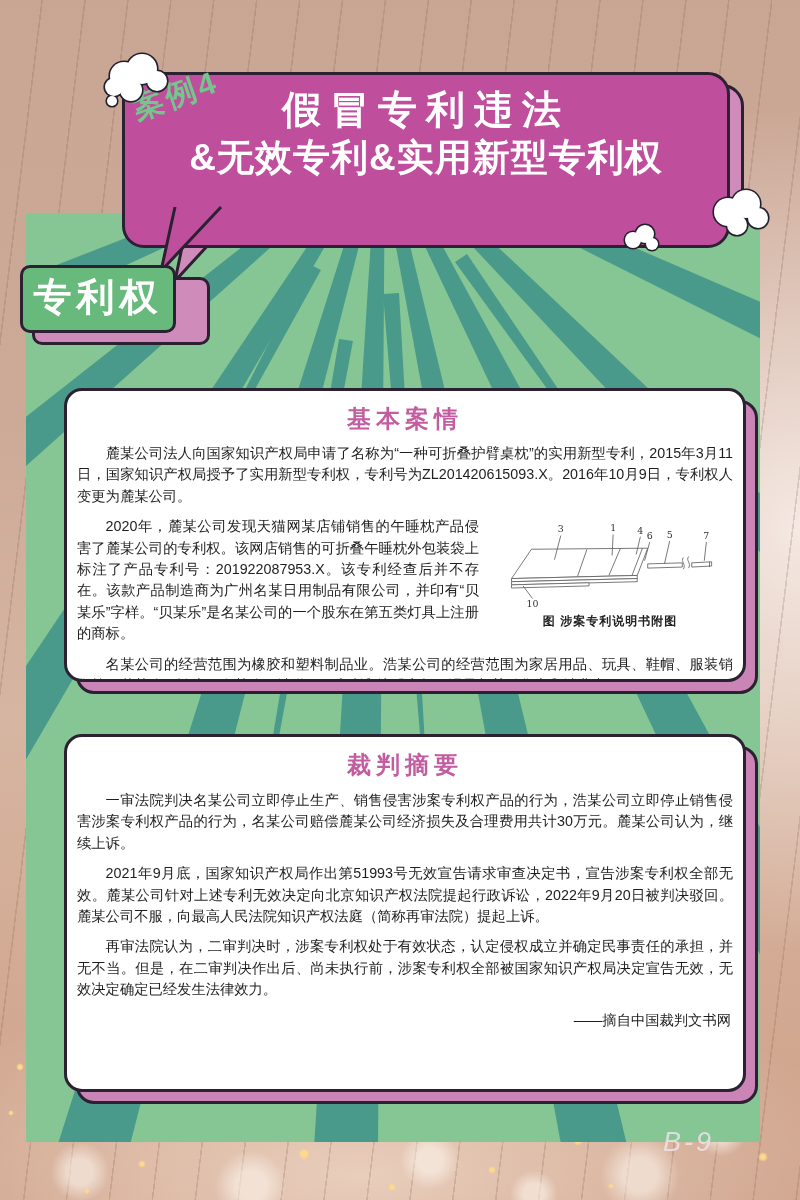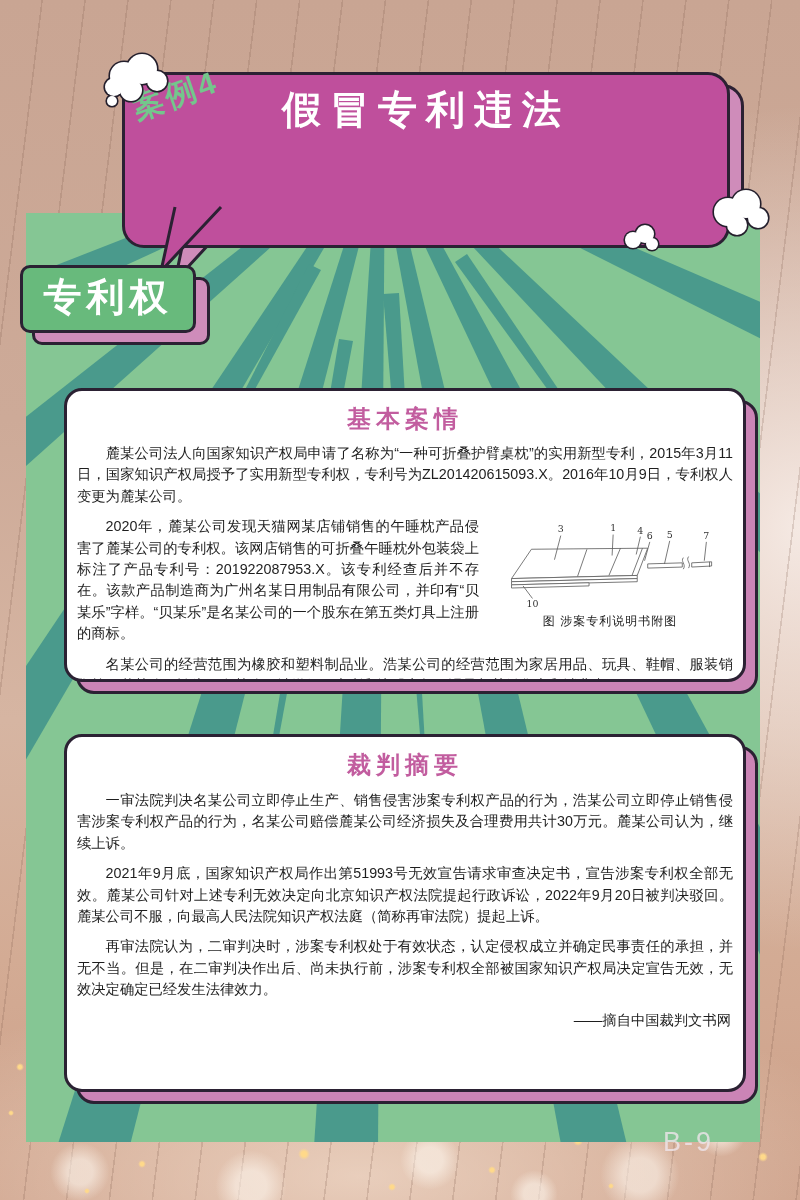--- a/index.html
+++ b/index.html
@@ -17,21 +17,21 @@
     position:absolute; inset:0; z-index:0; pointer-events:none;
     background: repeating-linear-gradient(97deg, rgba(120,85,70,0) 0 41px, rgba(120,85,70,.20) 41px 42.6px);
   }
   .bokeh { position:absolute; inset:0; z-index:0; pointer-events:none; }
   .bokeh span { position:absolute; border-radius:50%; display:block; }
   .dot  { background: radial-gradient(circle,#ffd98a 0 30%, rgba(255,217,138,0) 70%); }
   .blob { background: radial-gradient(circle, rgba(255,249,241,.55) 0 30%, rgba(255,249,241,0) 70%); }
 
   .page-num {
     position:absolute; left:663px; top:1127px; z-index:2;
-    font-size:27px; letter-spacing:3px; color:#efe6ec; opacity:.8;
+    font-size:27px; letter-spacing:3px; color:#efe6ec; opacity:.8;font-style:italic;
   }
 
   .panel {
     position:absolute; left:26px; top:213px; width:734px; height:929px;
     background:#85c694; z-index:1; overflow:hidden;
   }
   .rays { position:absolute; left:0; top:0; }
   .rays polygon { fill:#4a9a8c; }
 
   .bubble-shadow {
@@ -51,21 +51,21 @@
     position:absolute; left:127px; top:90px; z-index:4;
     font-size:31px; font-weight:800; color:#74c68c; letter-spacing:3px;
     transform:rotate(-19deg); transform-origin:left top;
   }
 
   .plabel-shadow {
     position:absolute; left:32px; top:277px; width:178px; height:68px;
     background:#cf8cba; border:3px solid #2b2133; border-radius:10px; z-index:4;
   }
   .plabel {
-    position:absolute; left:20px; top:265px; width:176px; height:68px;
+    position:absolute; left:20px; top:265px; width:156px; height:68px;
     background:#68ba7c; border:3px solid #2b2133; border-radius:10px; z-index:4;
     display:flex; align-items:center; justify-content:center;
     color:#fff; font-size:38px; font-weight:800; letter-spacing:5px; padding-bottom:3px;
   }
 
   .card-shadow {
     position:absolute; background:#cb84b6; border:3px solid #2b2133; border-radius:18px; z-index:5;
   }
   .cs1 { left:76px; top:400px; width:682px; height:294px; }
   .cs2 { left:76px; top:746px; width:682px; height:358px; }
@@ -79,21 +79,21 @@
     text-align:center; color:#c25d9f; font-weight:800; font-size:24px;
     letter-spacing:5px; margin-top:8px;
   }
   .card p {
     font-size:14.3px; line-height:21.4px; color:#1e1e1e;
     text-align:justify; text-indent:2em; margin-top:9px;
   }
   .card1 p.first { margin-top:8px; }
   .figure { float:right; width:246px; margin:6px 0 2px 8px; }
   .figure svg { display:block; margin:0 auto; }
-  .figcaption { font-size:12px; font-weight:400; color:#222; text-align:center; margin-top:3px; letter-spacing:1px; }
+  .figcaption { font-size:12px; font-weight:700; color:#222; text-align:center; margin-top:3px; letter-spacing:1px; }
   p.clear { clear:both; }
   .patent-svg line, .patent-svg path { stroke:#606060; stroke-width:.8; fill:none; }
   .patent-svg polygon { stroke:#606060; stroke-width:.8; fill:#fff; }
   .patent-svg text { fill:#333; font:9px "DejaVu Serif", serif; text-anchor:middle; stroke:none; }
   .sources { margin-top:9px; text-align:right; font-size:14.3px; line-height:21px; color:#1e1e1e; padding-right:2px; }
 
   .clouds { position:absolute; left:0; top:0; z-index:7; pointer-events:none; }
   .cl-s { fill:#fff; stroke:#241f2c; stroke-width:3.2px; }
   .cl-f { fill:#fff; stroke:none; }
 </style>
@@ -146,20 +146,21 @@
   </svg>
 </div>
 
 <div class="bubble-shadow"></div>
 <svg class="tail-svg" width="800" height="1200" viewBox="0 0 800 1200">
   <path d="M 188,218 L 175,281 L 233,218" fill="#cf8cba" stroke="#2b2133" stroke-width="3" stroke-linejoin="round"></path>
 </svg>
 
 <div class="bubble">
   <div class="bubble-line1">假冒专利违法</div>
+  <div class="bubble-line2">&amp;无效专利&amp;实用新型专利权</div>
 </div>
 <svg class="tail-svg main" width="800" height="1200" viewBox="0 0 800 1200">
   <path d="M 175,207 L 161,271 L 221,207" fill="#bf4f9c" stroke="#2b2133" stroke-width="3" stroke-linejoin="round"></path>
 </svg>
 <div class="case-tag">案例4</div>
 
 <div class="plabel-shadow"></div>
 <div class="plabel">专利权</div>
 
 <div class="card-shadow cs1"></div>

